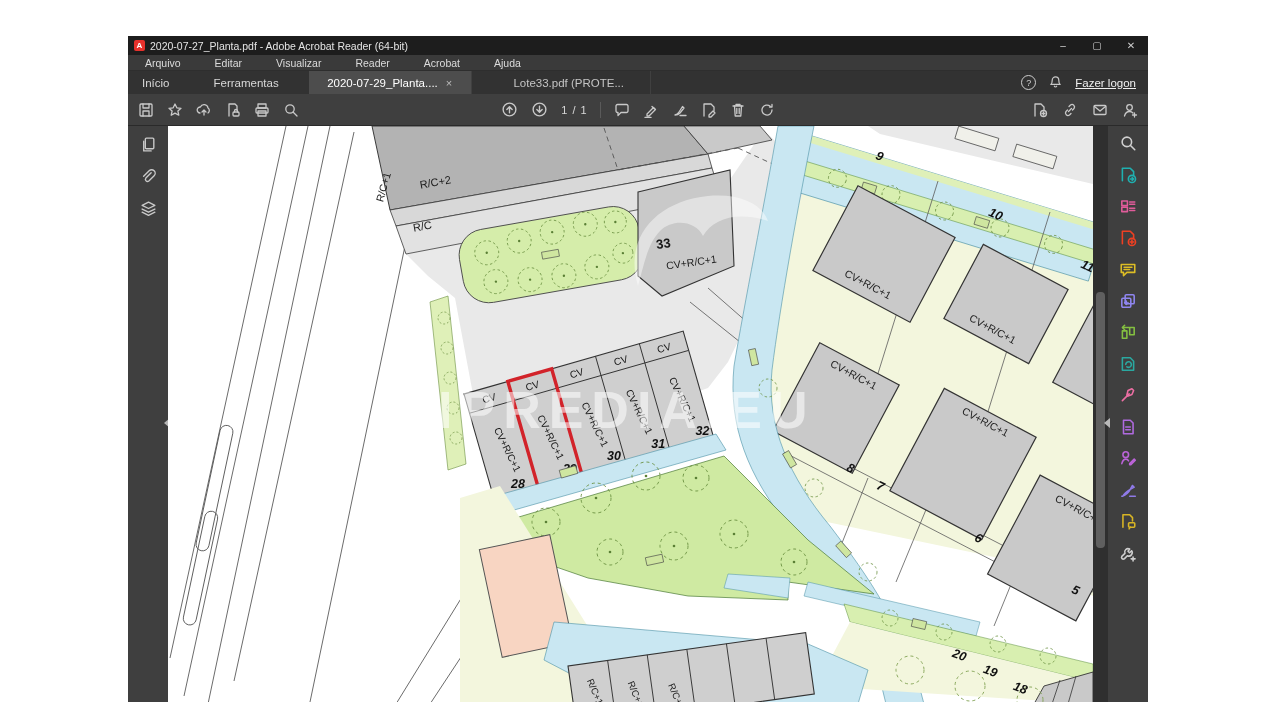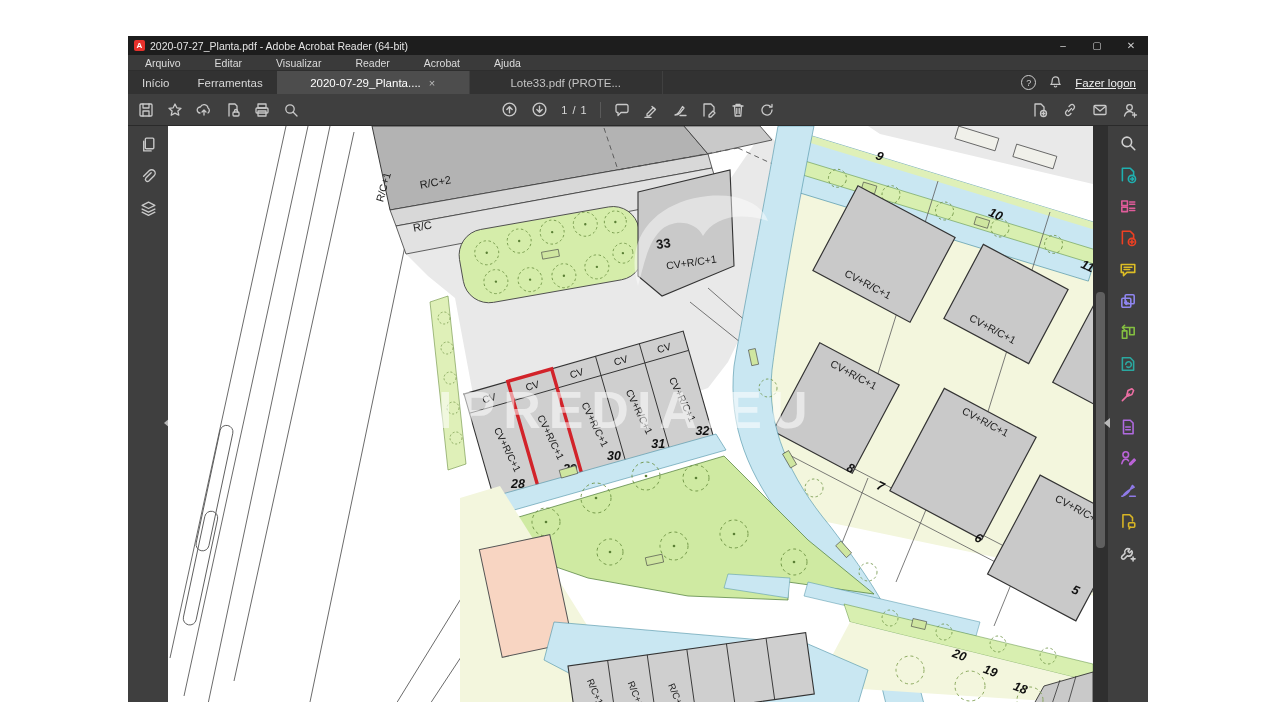--- a/index.html
+++ b/index.html
@@ -7,22 +7,22 @@
   .app{position:absolute;left:128px;top:36px;width:1020px;height:666px;display:flex;flex-direction:column;background:#3f3f3f;}
   
   .titlebar{height:19px;background:#1d1d1d;display:flex;align-items:center;color:#e4e4e4;font-size:10.5px;flex:0 0 auto;}
   .titlebar .appicon{width:11px;height:11px;background:#e8312c;border-radius:2px;margin:0 5px 0 6px;display:flex;align-items:center;justify-content:center;color:#fff;font-size:8px;font-weight:bold;line-height:1;}
   .wincontrols{margin-left:auto;display:flex;align-items:center;height:100%;}
   .wincontrols span{width:34px;text-align:center;color:#cfcfcf;font-size:10px;cursor:default;}
   
   .menubar{height:15px;background:#3a3a3a;display:flex;align-items:center;color:#dcdcdc;font-size:10.5px;flex:0 0 auto;border-bottom:1px solid #2e2e2e;}
   .menubar span{padding:0 17px;}
   
-  .tabbar{height:23px;background:#323232;display:flex;align-items:stretch;color:#cccccc;font-size:11.5px;flex:0 0 auto;}
-  .tab{display:flex;align-items:center;padding:0 31px;border-right:1px solid #404040;}
+  .tabbar{height:23px;background:#323232;display:flex;align-items:stretch;color:#cccccc;font-size:11.5px;flex:0 0 auto;gap:16px;}
+  .tab{display:flex;align-items:center;padding:0 16px;border-right:1px solid #404040;}
   .tab.home,.tab.tools{border-right:none;padding:0 14px;color:#d8d8d8;}
   .tab.doc{min-width:130px;justify-content:center;gap:8px;color:#c4c4c4;}
   .tab.doc.active{background:#4d4d4d;color:#ffffff;}
   .tab .x{color:#bbb;font-size:11px;}
   .tabbar-right{margin-left:auto;display:flex;align-items:center;gap:12px;padding-right:12px;color:#e8e8e8;}
   .helpcircle{width:13px;height:13px;border:1px solid #cfcfcf;border-radius:50%;display:flex;align-items:center;justify-content:center;font-size:9px;color:#cfcfcf;}
   .login{font-size:11.5px;color:#f0f0f0;text-decoration:underline;}
   
   .toolbar{height:31px;background:#3f3f3f;border-bottom:1px solid #2a2a2a;display:flex;align-items:center;flex:0 0 auto;position:relative;}
   .tbgroup{display:flex;align-items:center;gap:13px;padding:0 10px;}

